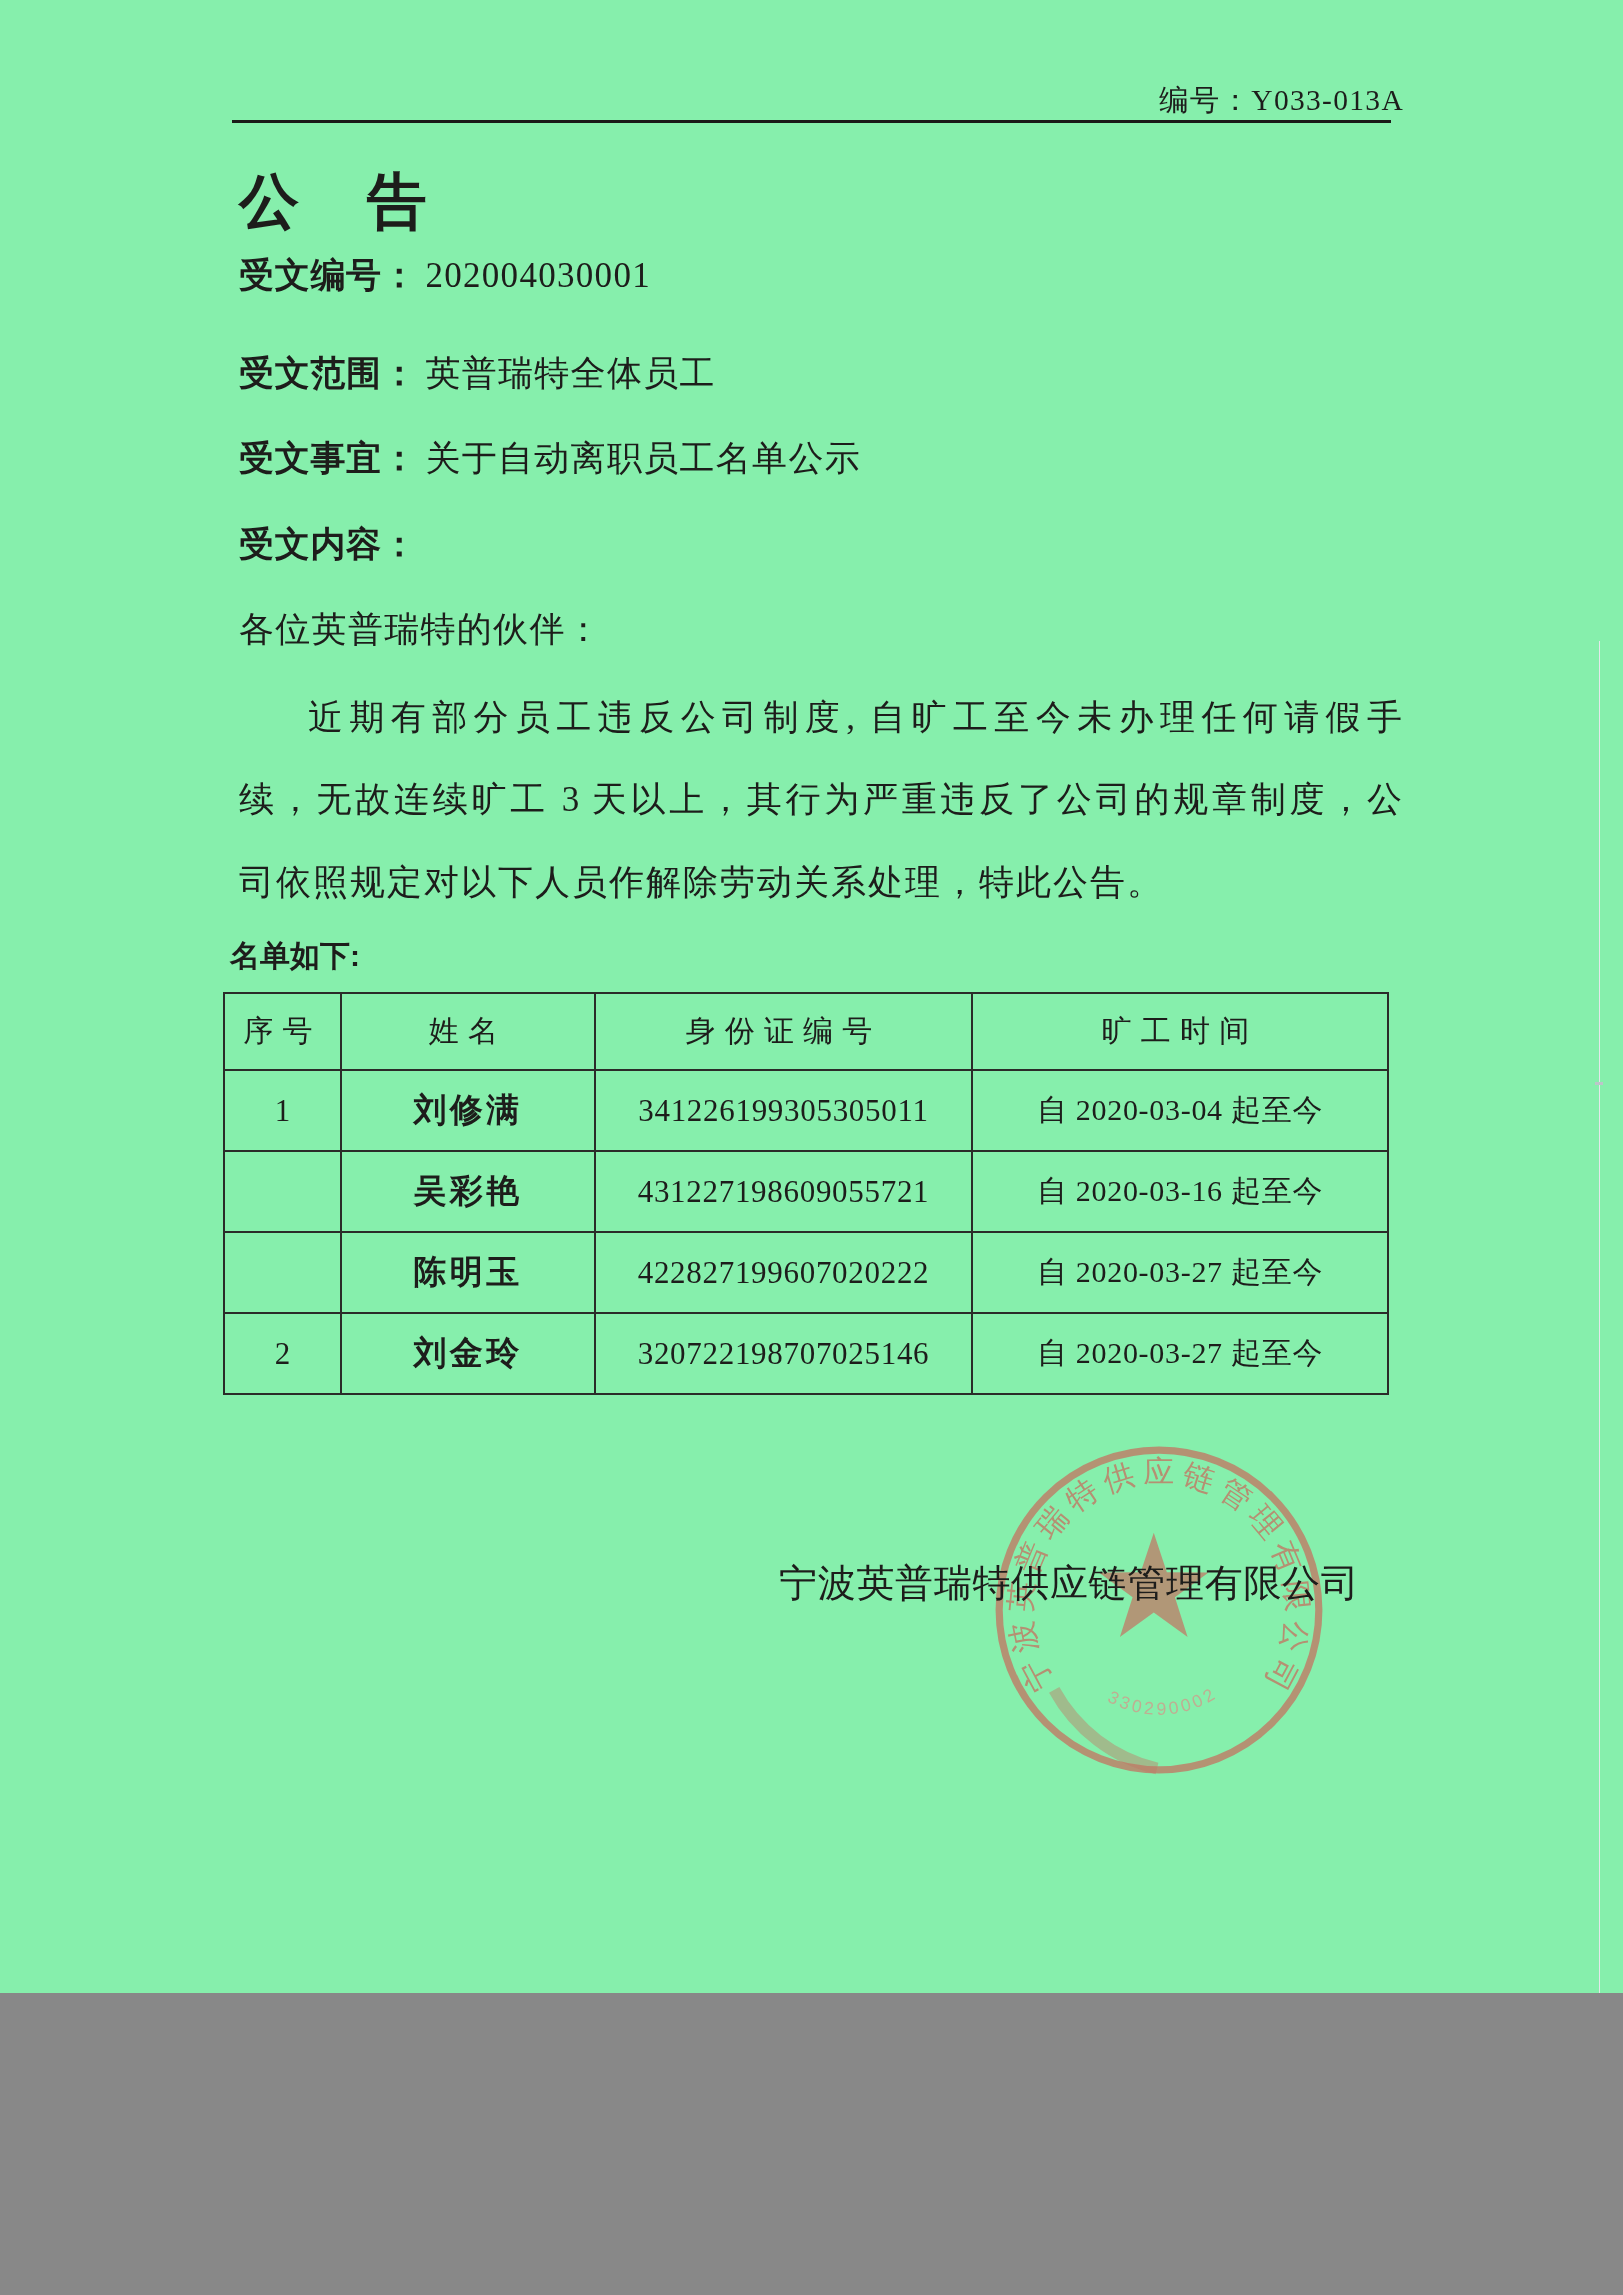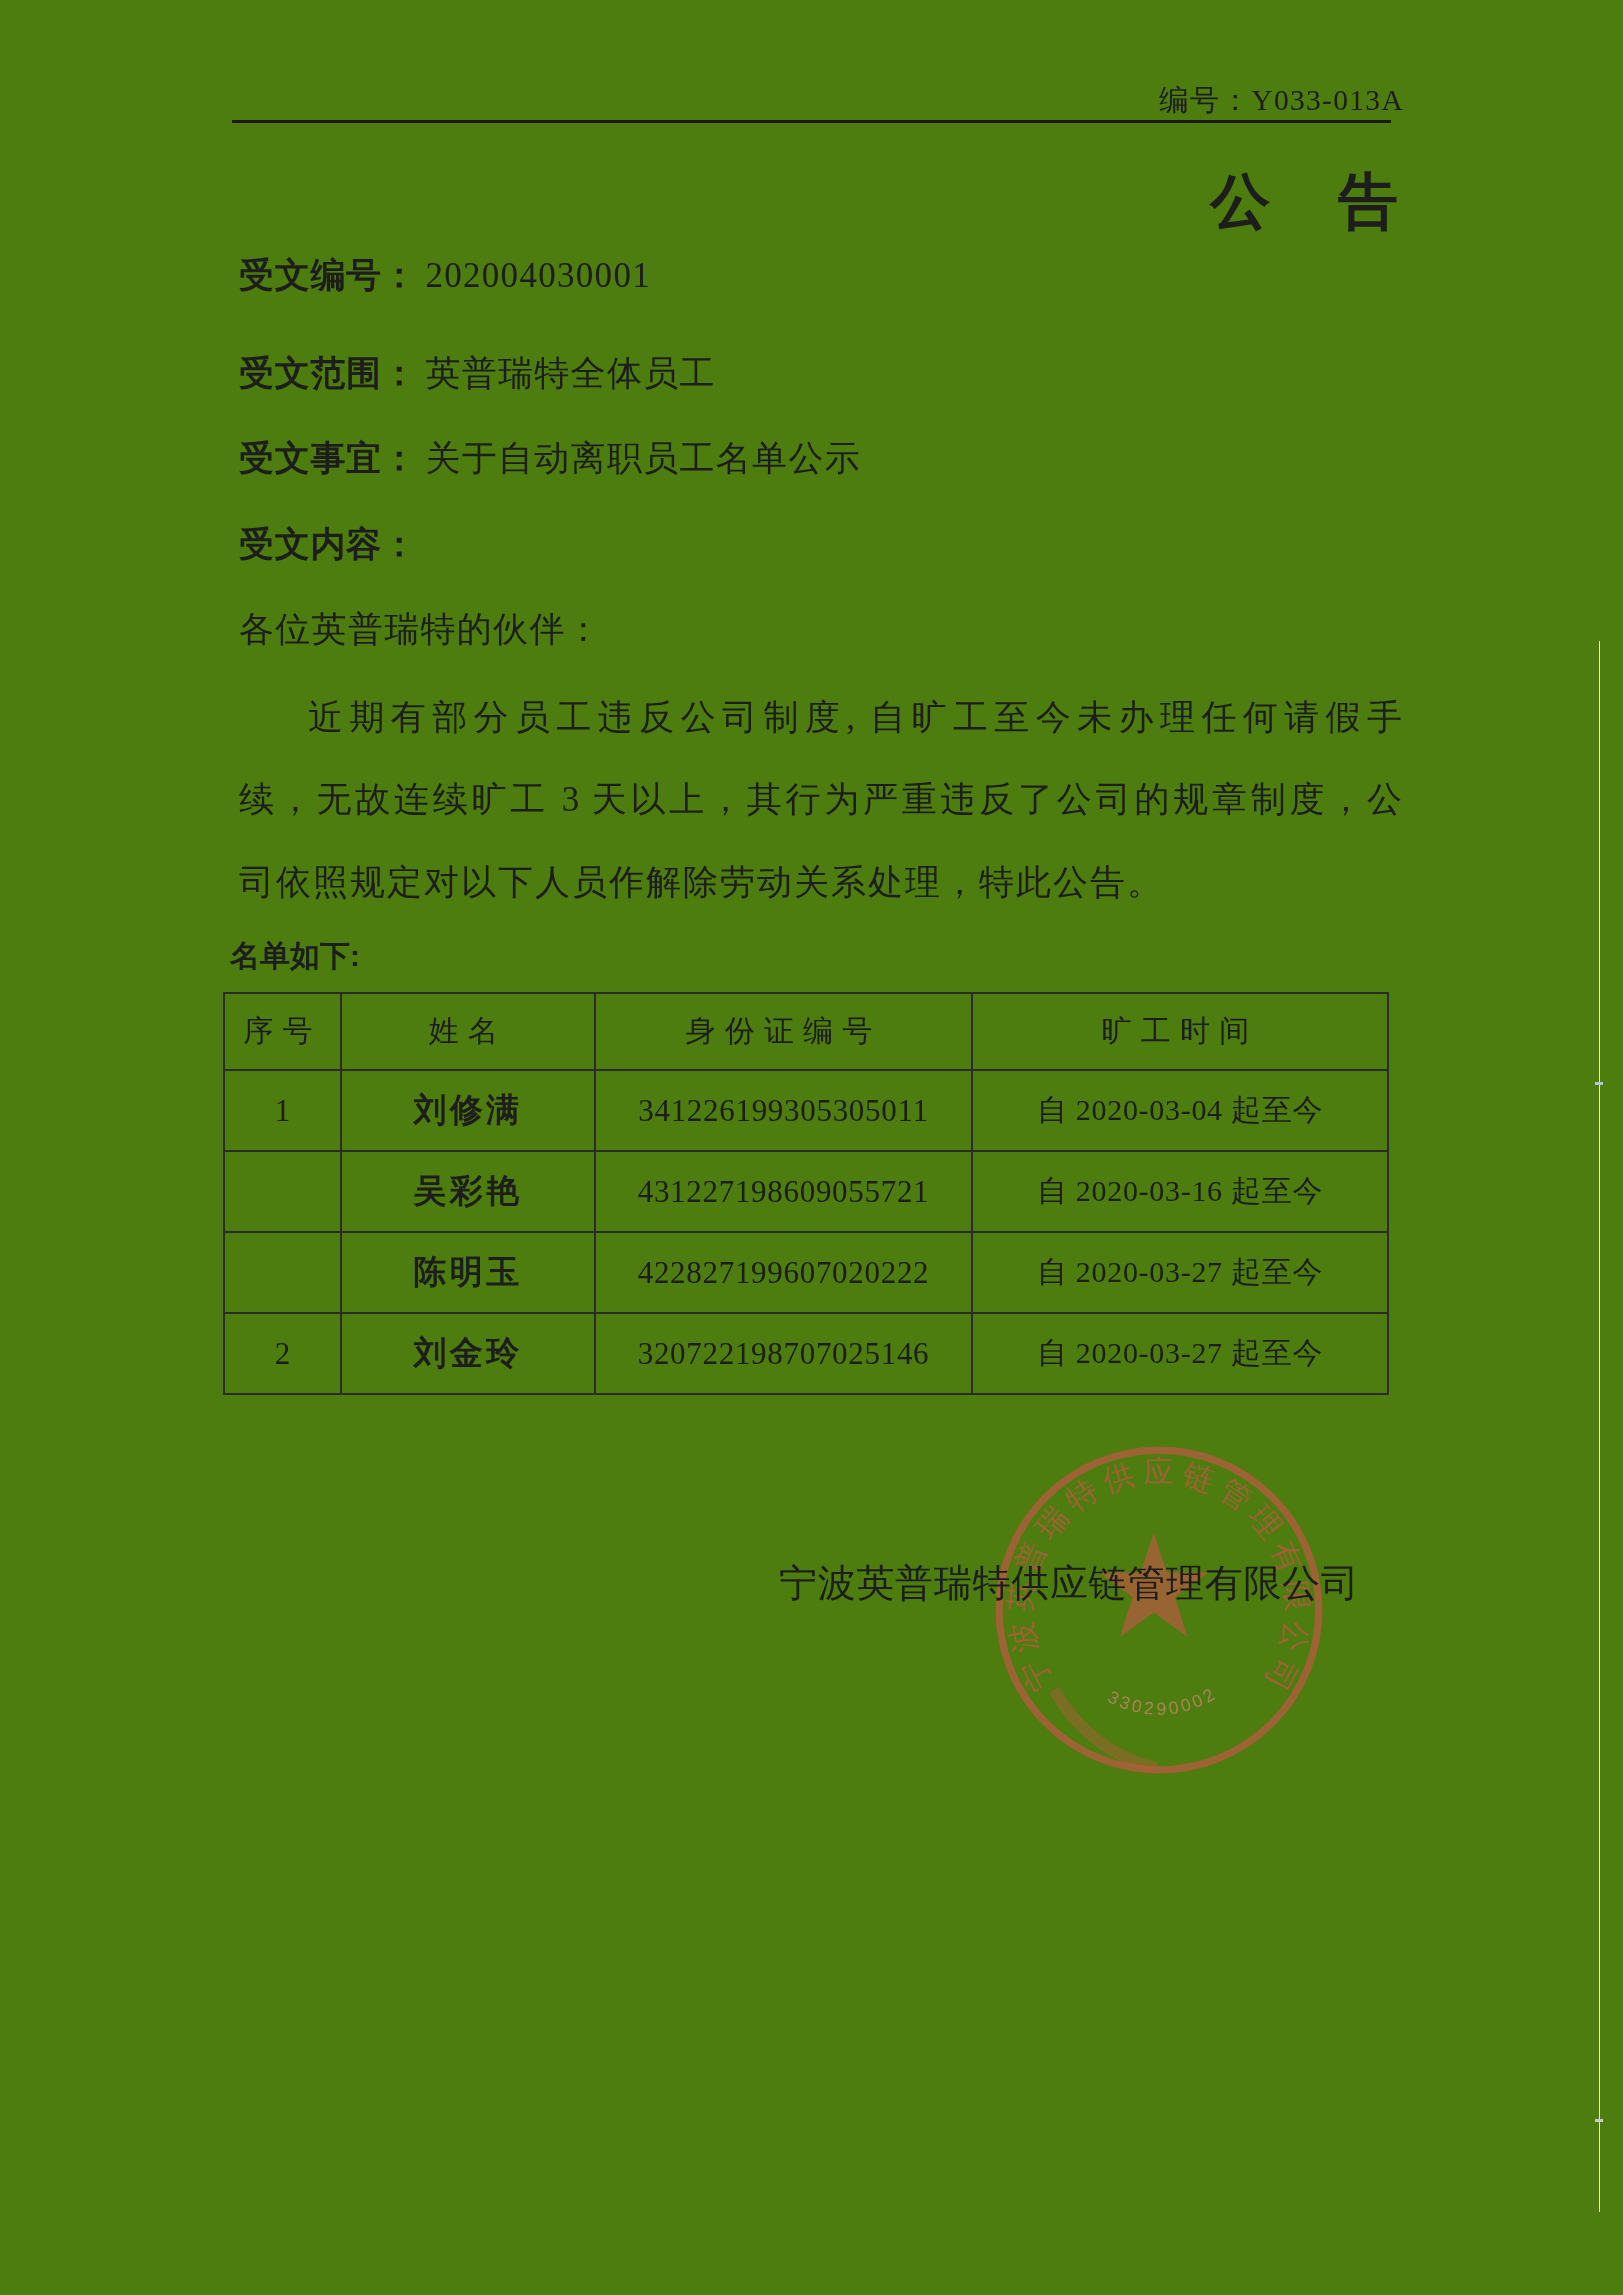--- a/index.html
+++ b/index.html
@@ -1,36 +1,36 @@
 <!DOCTYPE html>
 <html style="font-size:10.5px"><head>
 <meta charset="utf-8">
 <style>
   html,body{margin:0;padding:0;background:#888;}
   .page{
     position:relative;
-    width:1623px;height:2295px;
-    background:#4d7c0f;
+    width:1623px;height:1993px;
+    background:#86efac;
     overflow:hidden;
     font-family:"Liberation Serif","DejaVu Serif",serif;
     color:#1d1d1b;
   }
   .abs{position:absolute;}
   
   .doc-ref{
     top:81px;right:219px;
     font-size:29.5px;letter-spacing:1.3px;
   }
   .header-rule{
     left:232px;top:120px;width:1159px;height:3.3px;
     background:#1b1b19;
   }
   .page-title{
     left:239px;top:162px;width:1163px;
-    text-align:right;
+    text-align:left;
     font-size:60px;font-weight:bold;letter-spacing:3.9px;
   }
   
   .meta-row{left:239px;font-size:35px;white-space:nowrap;}
   .meta-row .meta-label{
     font-family:"Liberation Sans","DejaVu Sans",sans-serif;
     font-weight:bold;letter-spacing:0.7px;
   }
   .meta-row .meta-value{margin-left:7.9px;letter-spacing:1.3px;}
   .m0{top:252px;} .m1{top:350px;} .m2{top:435px;} .m3{top:521px;}

